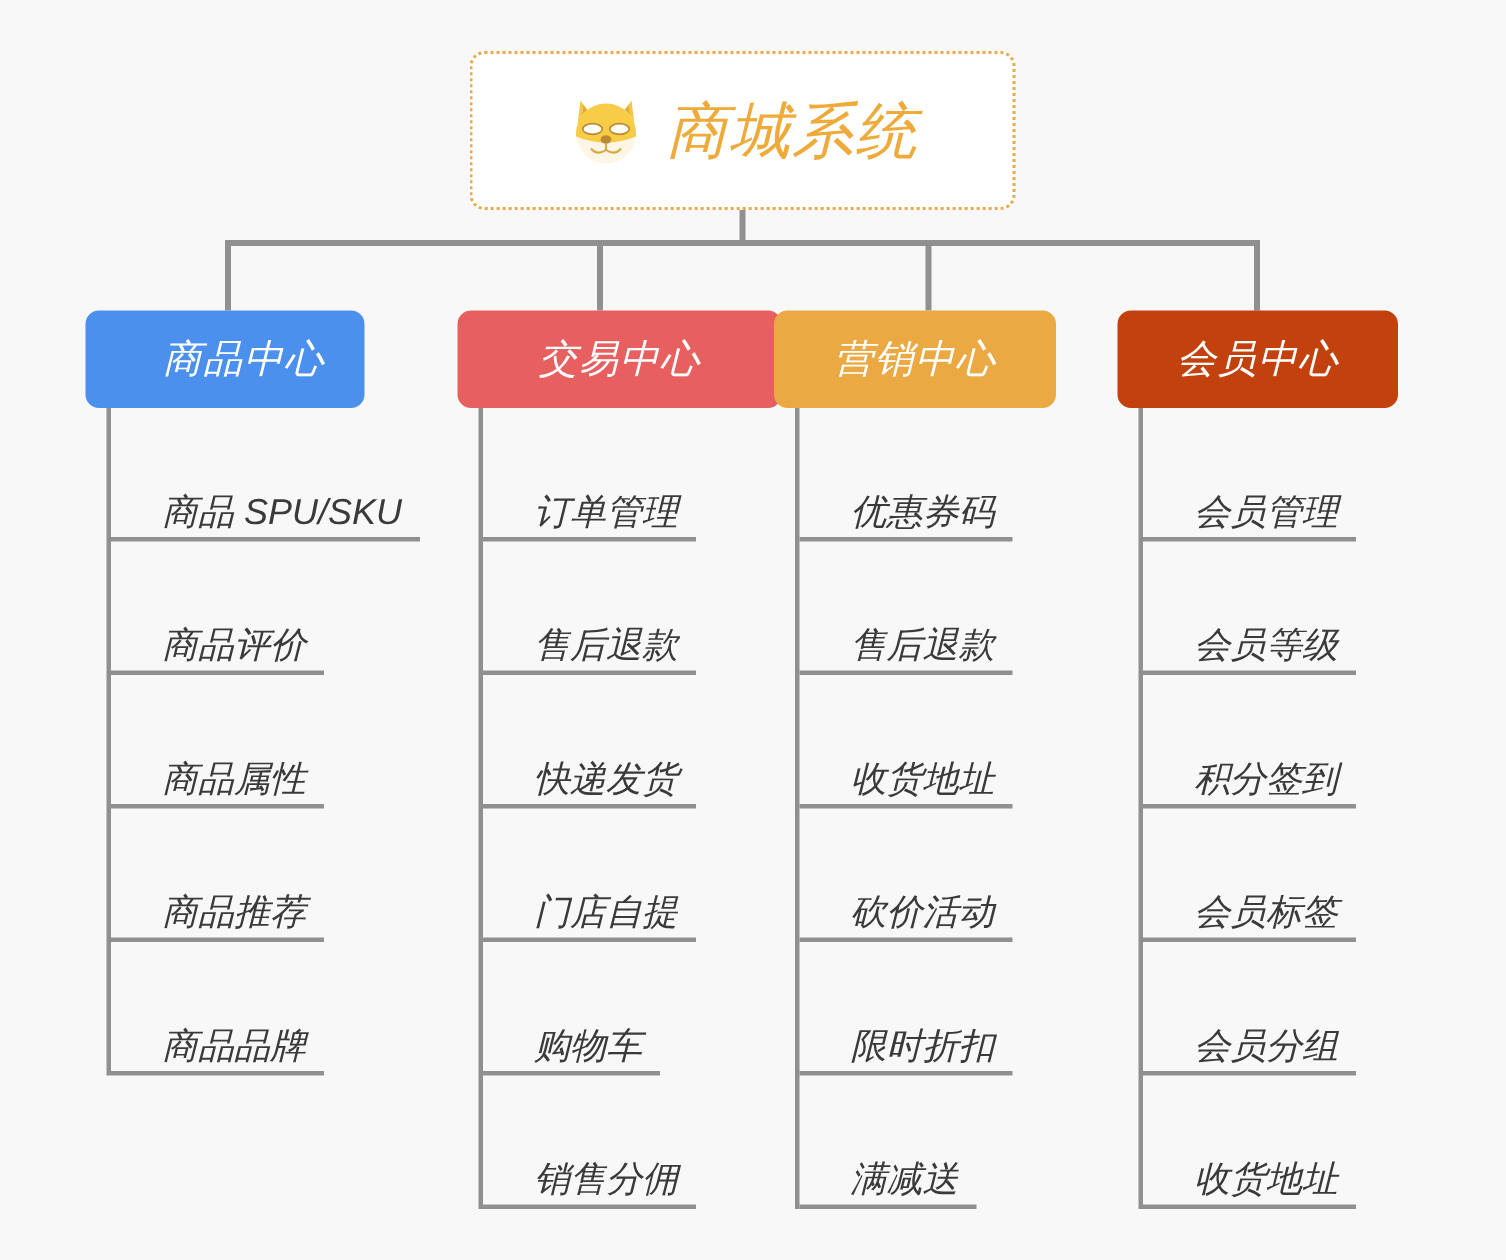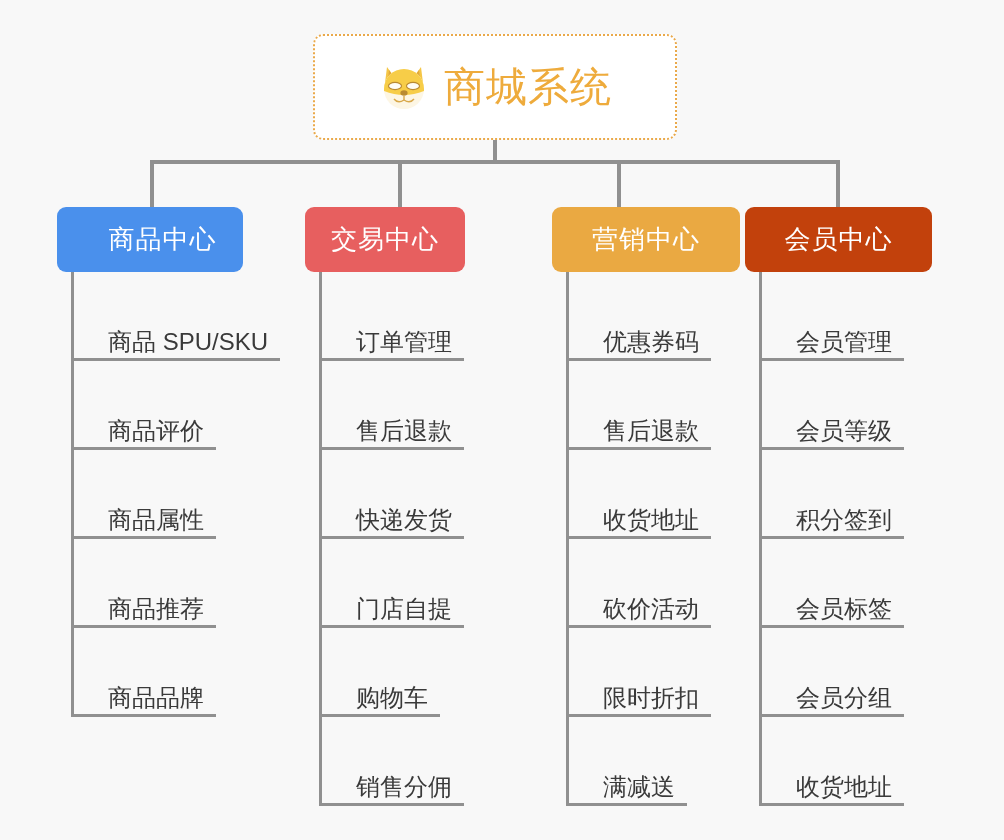--- a/index.html
+++ b/index.html
@@ -13,20 +13,21 @@
     font-family: "Liberation Sans", "DejaVu Sans", sans-serif;
     overflow: hidden;
     position: relative;
   }
 
   #mindmap {
     position: absolute;
     left: 0; top: 0;
     width: 1004px;
     height: 840px;
+    font-style: italic;
   }
 
   
   .root-node {
     position: absolute;
     left: 313px;
     top: 34px;
     width: 364px;
     height: 106px;
     background: #ffffff;
@@ -80,36 +81,36 @@
   .drop-3 { left: 617px; }
   .drop-4 { left: 836px; }
 
   
   .column {
     position: absolute;
     top: 207px;
   }
   .col-1 { left: 57px;  }
   .col-2 { left: 305px; }
-  .col-3 { left: 552px; }
+  .col-3 { left: 516px; }
   .col-4 { left: 745px; }
 
   .cat-header {
     height: 65px;
     border-radius: 9px;
     display: flex;
     align-items: center;
     justify-content: center;
     color: #ffffff;
     font-size: 26px;
     letter-spacing: 1px;
     box-sizing: border-box;
   }
   .col-1 .cat-header { width: 186px; padding-left: 25px; }
-  .col-2 .cat-header { width: 160px; }
+  .col-2 .cat-header { width: 216px; }
   .col-3 .cat-header { width: 188px; }
   .col-4 .cat-header { width: 187px; }
 
   
   .leaf-list {
     position: relative;
     margin-left: 14px;
     border-left: 3px solid #909090;
     padding-top: 0;
   }

